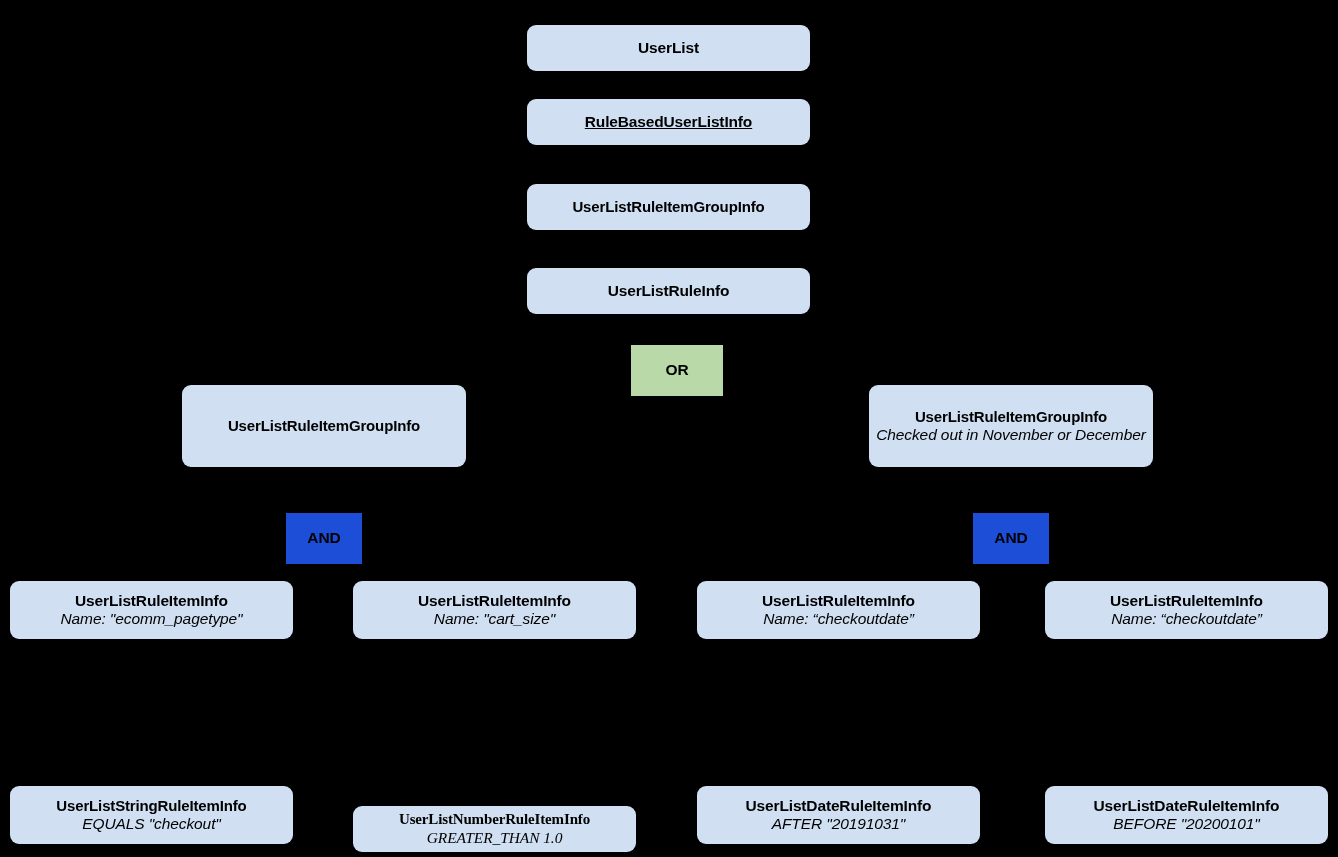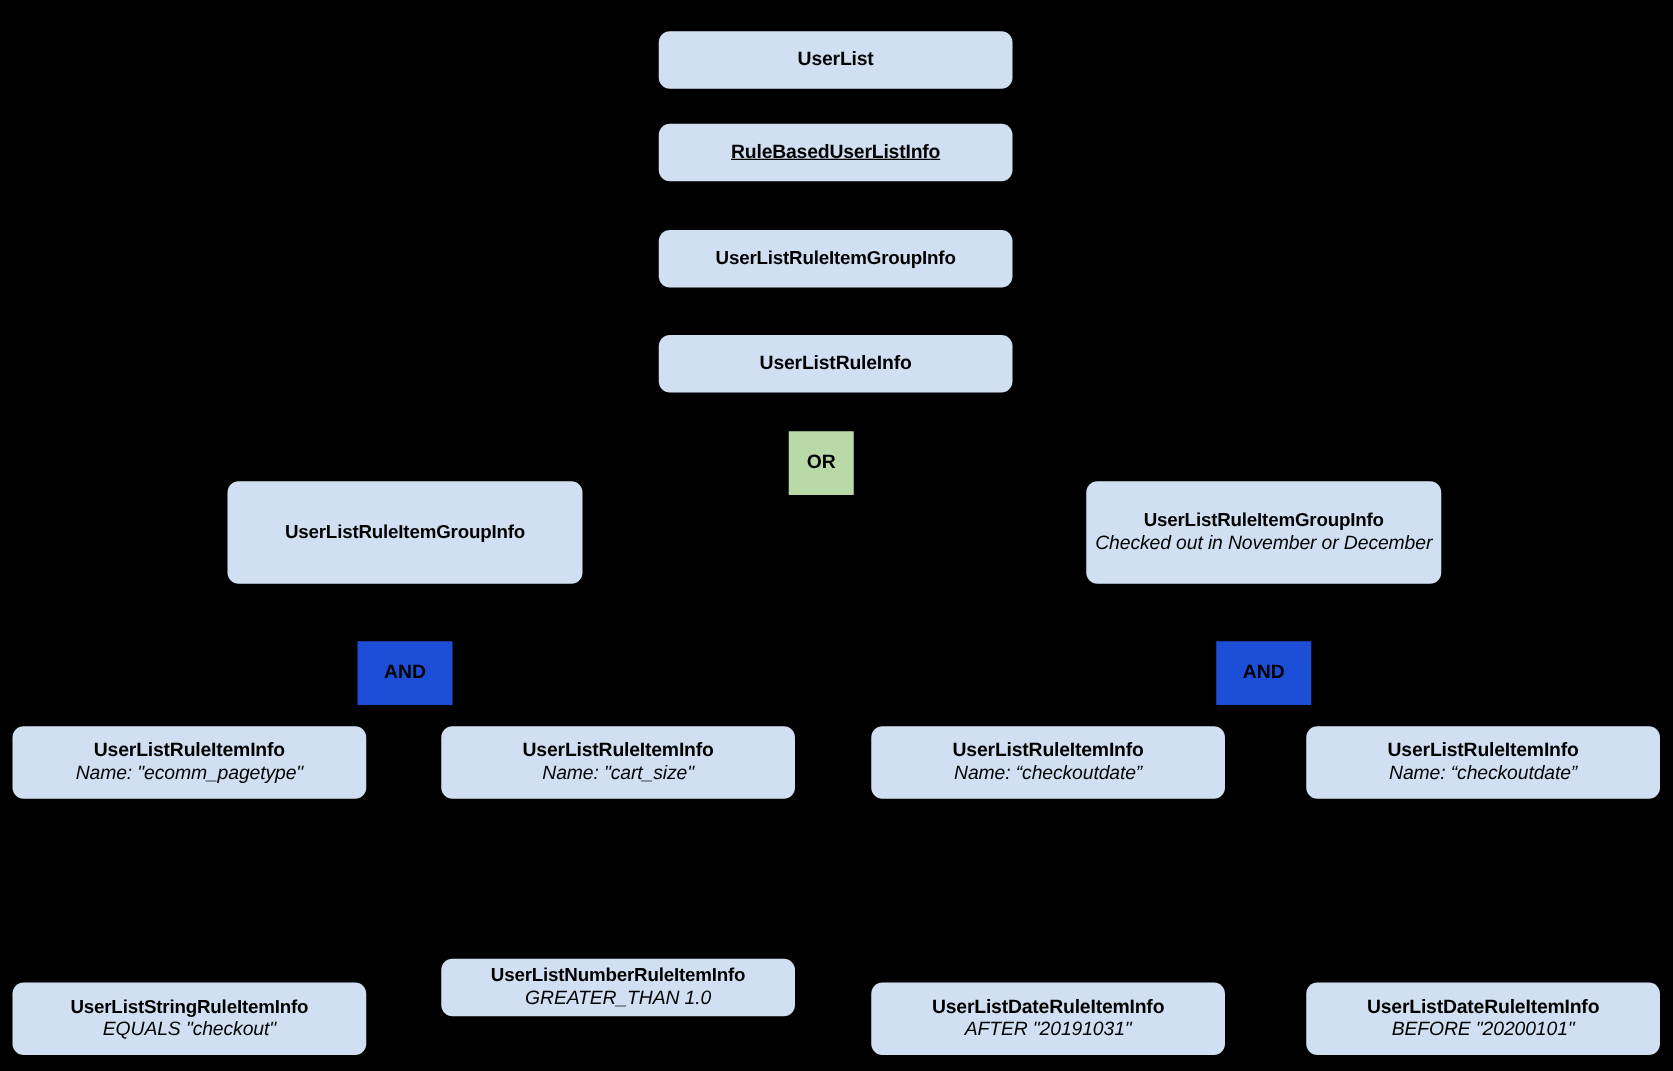--- a/index.html
+++ b/index.html
@@ -107,21 +107,21 @@
       </div>
       <div class="node entity" style="left: 527px; top: 99px; width: 283px; height: 46px; text-decoration: underline;">
         <div class="n-title">RuleBasedUserListInfo</div>
       </div>
       <div class="node entity" style="left: 527px; top: 184px; width: 283px; height: 46px;">
         <div class="n-title sm">UserListRuleItemGroupInfo</div>
       </div>
       <div class="node entity" style="left: 527px; top: 268px; width: 283px; height: 46px;">
         <div class="n-title">UserListRuleInfo</div>
       </div>
-      <div class="node op or" style="left: 631px; top: 345px; width: 52px; height: 51px;">
+      <div class="node op or" style="left: 631px; top: 345px; width: 92px; height: 51px;">
         <div class="n-op-label">OR</div>
       </div>
       <div class="node entity" style="left: 182px; top: 385px; width: 284px; height: 82px;">
         <div class="n-title sm">UserListRuleItemGroupInfo</div>
       </div>
       <div class="node entity" style="left: 869px; top: 385px; width: 284px; height: 82px;">
         <div class="n-title sm">UserListRuleItemGroupInfo</div>
         <div class="n-sub">Checked out in November or December</div>
       </div>
       <div class="node op and" style="left: 286px; top: 513px; width: 76px; height: 51px;">
@@ -143,21 +143,21 @@
         <div class="n-sub">Name: “checkoutdate”</div>
       </div>
       <div class="node entity" style="left: 1045px; top: 581px; width: 283px; height: 58px;">
         <div class="n-title">UserListRuleItemInfo</div>
         <div class="n-sub">Name: “checkoutdate”</div>
       </div>
       <div class="node entity" style="left: 10px; top: 786px; width: 283px; height: 58px; text-align: center;">
         <div class="n-title sm">UserListStringRuleItemInfo</div>
         <div class="n-sub">EQUALS "checkout"</div>
       </div>
-      <div class="node entity" style="left: 353px; top: 767px; width: 283px; height: 46px;">
+      <div class="node entity" style="left: 353px; top: 806px; width: 283px; height: 46px; font-family: Liberation Serif, serif;">
         <div class="n-title sm">UserListNumberRuleItemInfo</div>
         <div class="n-sub">GREATER_THAN 1.0</div>
       </div>
       <div class="node entity" style="left: 697px; top: 786px; width: 283px; height: 58px;">
         <div class="n-title">UserListDateRuleItemInfo</div>
         <div class="n-sub">AFTER "20191031"</div>
       </div>
       <div class="node entity" style="left: 1045px; top: 786px; width: 283px; height: 58px;">
         <div class="n-title">UserListDateRuleItemInfo</div>
         <div class="n-sub">BEFORE "20200101"</div>

